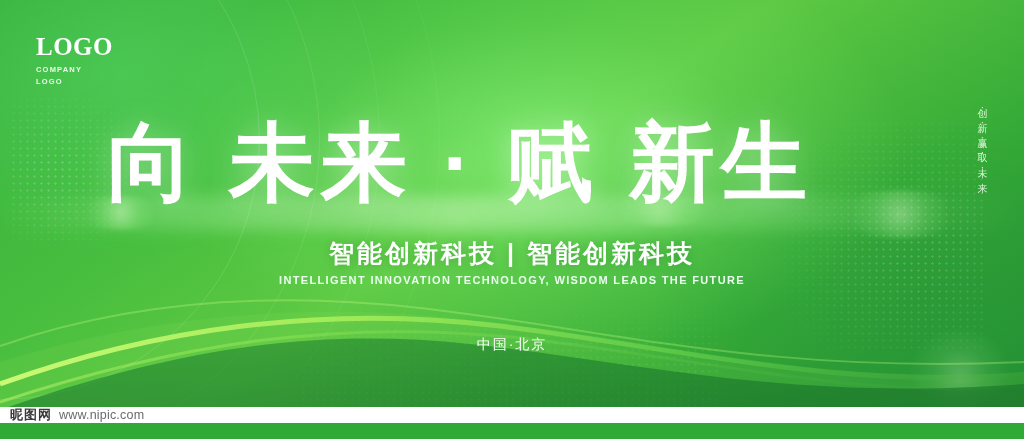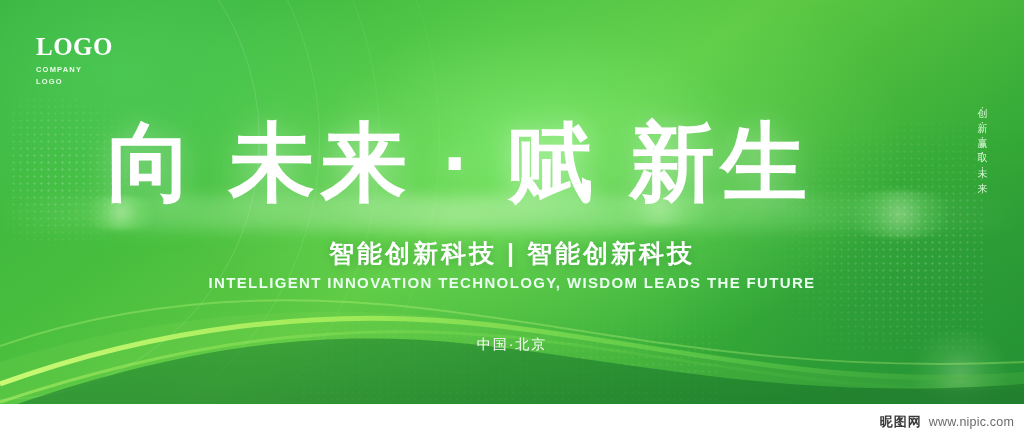--- a/index.html
+++ b/index.html
@@ -103,41 +103,41 @@
     white-space:nowrap;
   }
 
   .subline {
     position:absolute; left:0; top:237px; width:1024px; text-align:center;
     color:#ffffff; font-size:25px; font-weight:700; letter-spacing:3px;
     text-shadow:0 1px 10px rgba(0,80,20,.25);
   }
   .subline-en {
     position:absolute; left:0; top:274px; width:1024px; text-align:center;
-    color:#eafff0; font-size:15px; font-weight:700; letter-spacing:1.35px;
+    color:#eafff0; font-size:11px; font-weight:700; letter-spacing:1.35px;
   }
   .location {
     position:absolute; left:0; top:297px; width:1024px; text-align:center;
     color:#ffffff; font-size:14px; font-weight:400; letter-spacing:2px;
     padding-top:8px;
     margin-top:31px;
   }
 
   .side-vertical {
     position:absolute; right:30px; top:100px;
     color:#e9ffe6; font-size:10px; letter-spacing:2px;
     writing-mode:vertical-rl; text-orientation:upright;
     line-height:2.4; opacity:.92;
   }
 
   
   .footer {
-    position:absolute; left:0; bottom:0; width:1024px; height:35px;
+    position:absolute; left:0; bottom:16px; width:1024px; height:16px;
     background:#ffffff;
-    display:flex; align-items:center; justify-content:flex-end;
+    display:flex; align-items:center; justify-content:space-between;
     padding:0 10px;
   }
   .footer-left { display:flex; align-items:center; gap:7px; }
   .wm-mark {
     font-size:13px; font-weight:700; color:#3a3a3a; letter-spacing:1px;
   }
   .wm-url { font-size:12.5px; color:#6b6b6b; letter-spacing:.2px; }
   .footer-right { font-size:10px; color:#8a8a8a; letter-spacing:.1px; }
 </style>
 </head>

